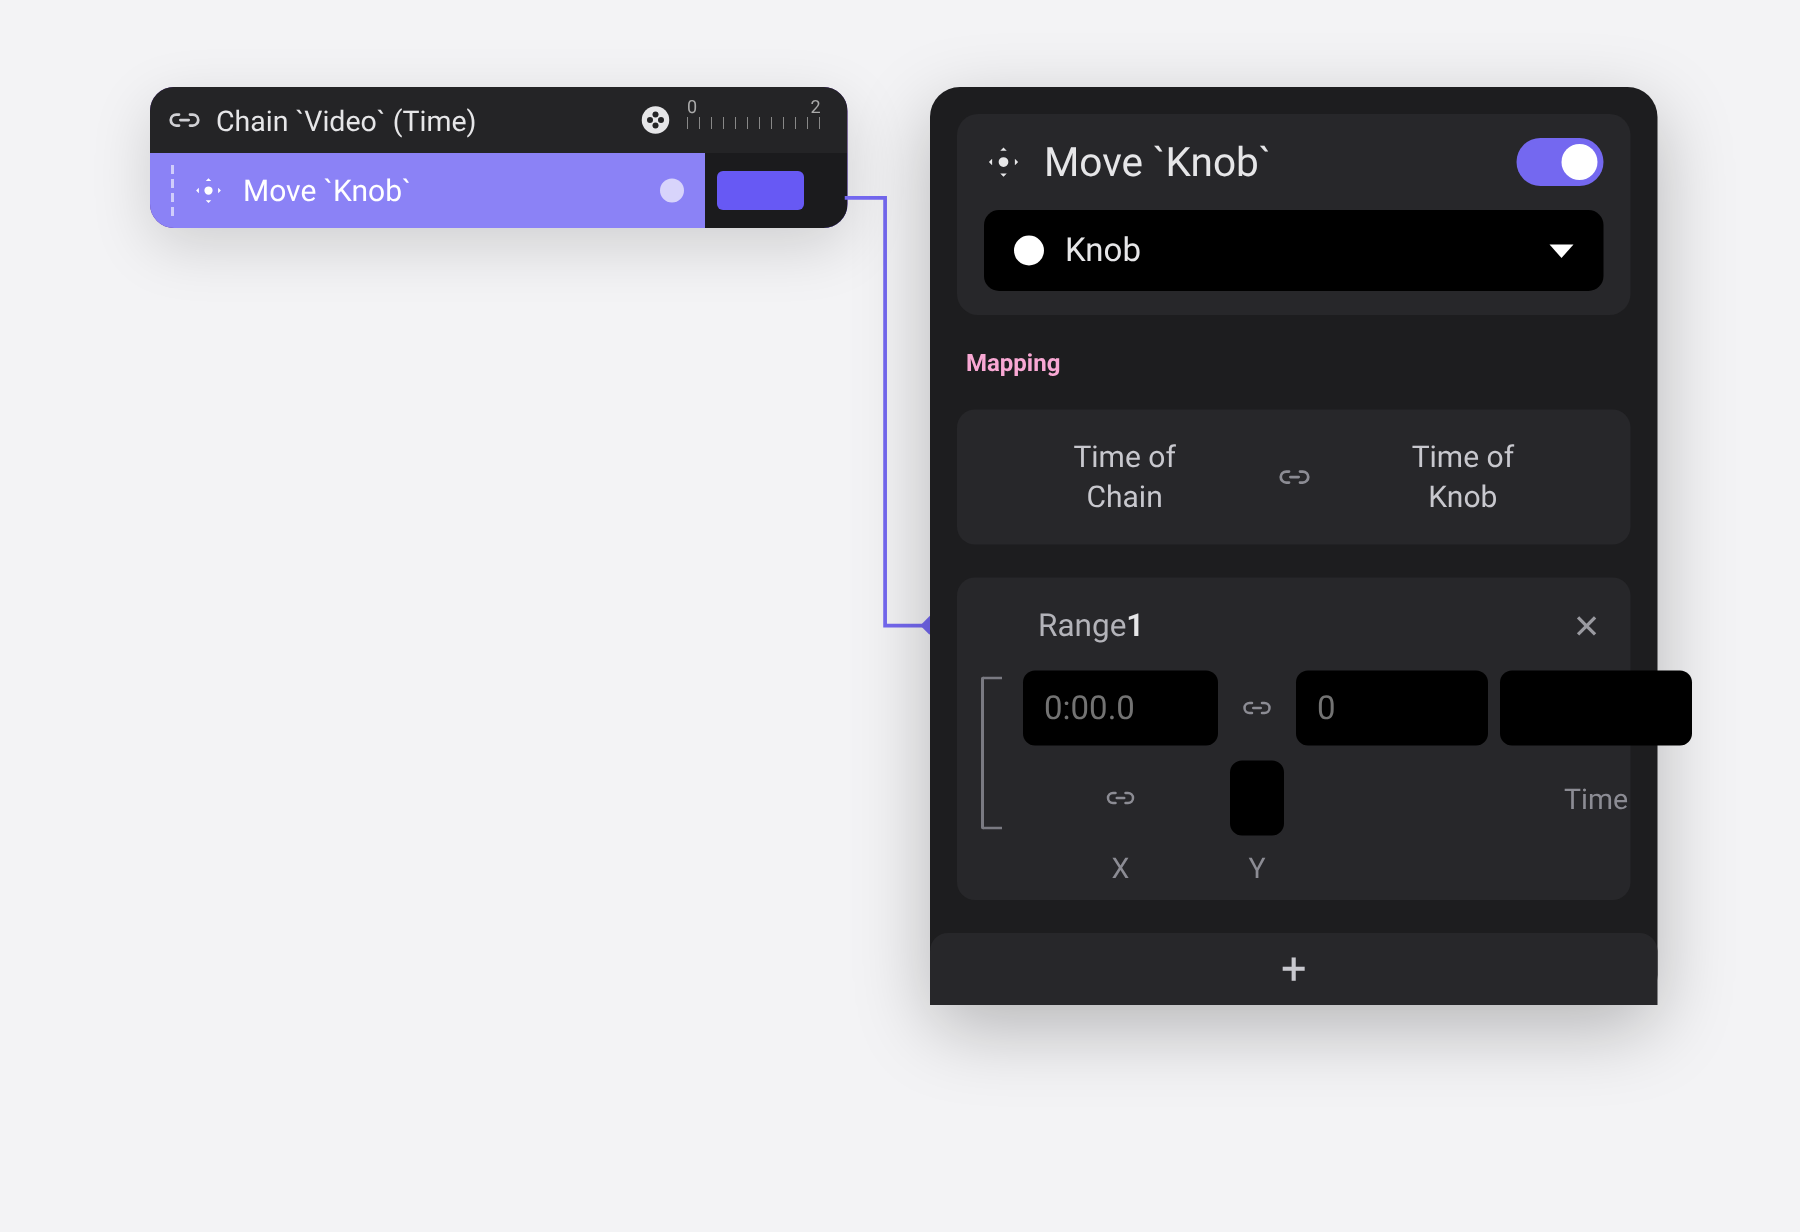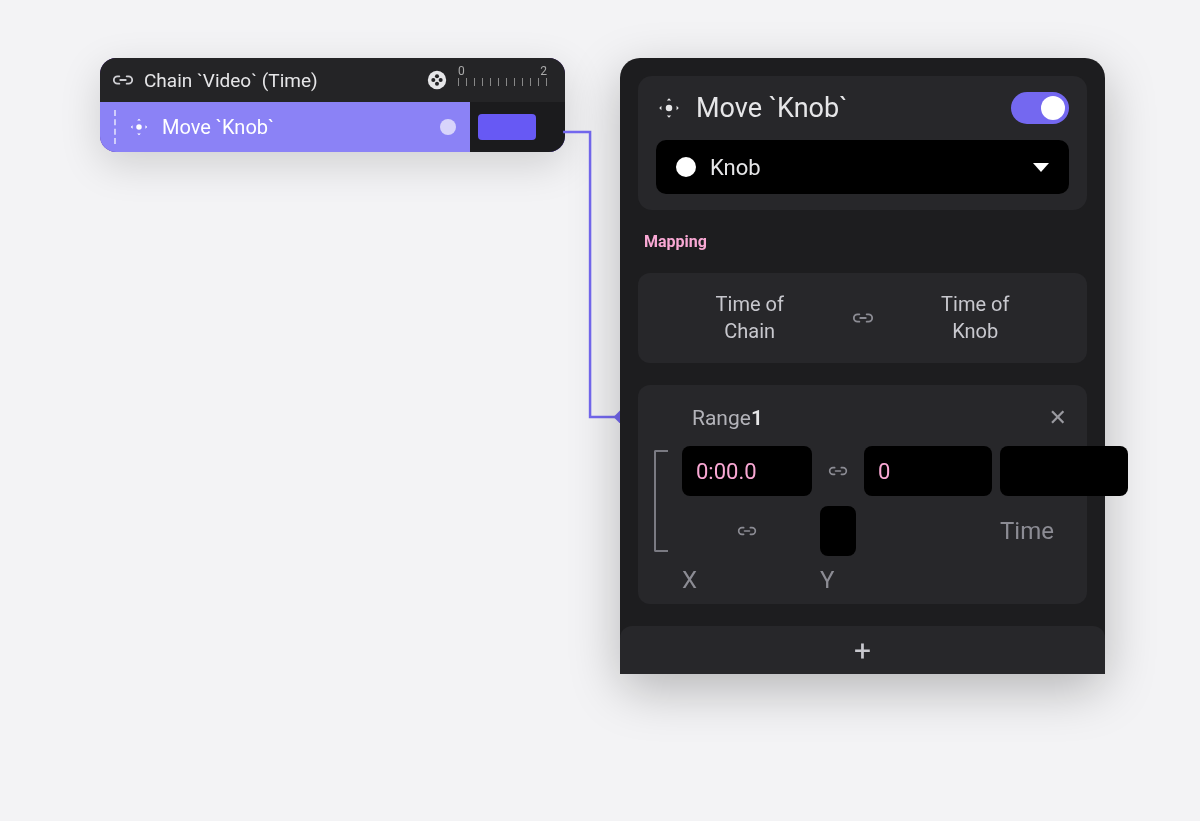--- a/index.html
+++ b/index.html
@@ -139,26 +139,26 @@
   }
   .range-grid .bracket {
     grid-row: 1 / span 2;
     width: 14px; align-self: stretch; margin: 4px 0;
     border-left: 2px solid #7a7a82;
     border-top: 2px solid #7a7a82;
     border-bottom: 2px solid #7a7a82;
     border-radius: 2px 0 0 2px;
   }
   .range-grid input.cell, .range-grid .cell {
-    background: #000; color: #f9a8d4; border: none; outline: none;
+    background: #000; color: #737373; border: none; outline: none;
     border-radius: 8px; height: 50px; font-size: 22px;
     padding: 0 14px; width: 100%;
   }
   .range-grid .link-icon-cell { display:flex; align-items:center; justify-content:center; color:#8c8c94; }
-  .range-grid .col-label { text-align: left; font-size: 24px; color: #8c8c94; }
+  .range-grid .col-label { text-align: center; font-size: 19px; color: #8c8c94; }
 
   .add-btn {
     background: #27272a; border-radius: 12px 12px 0 0;
     height: 48px; display: flex; align-items: center; justify-content: center;
     font-size: 30px; color: #c8c8ce; cursor: pointer;
     margin: 0 -18px; 
     border-top-left-radius: 12px; border-top-right-radius: 12px;
   }
 
   

